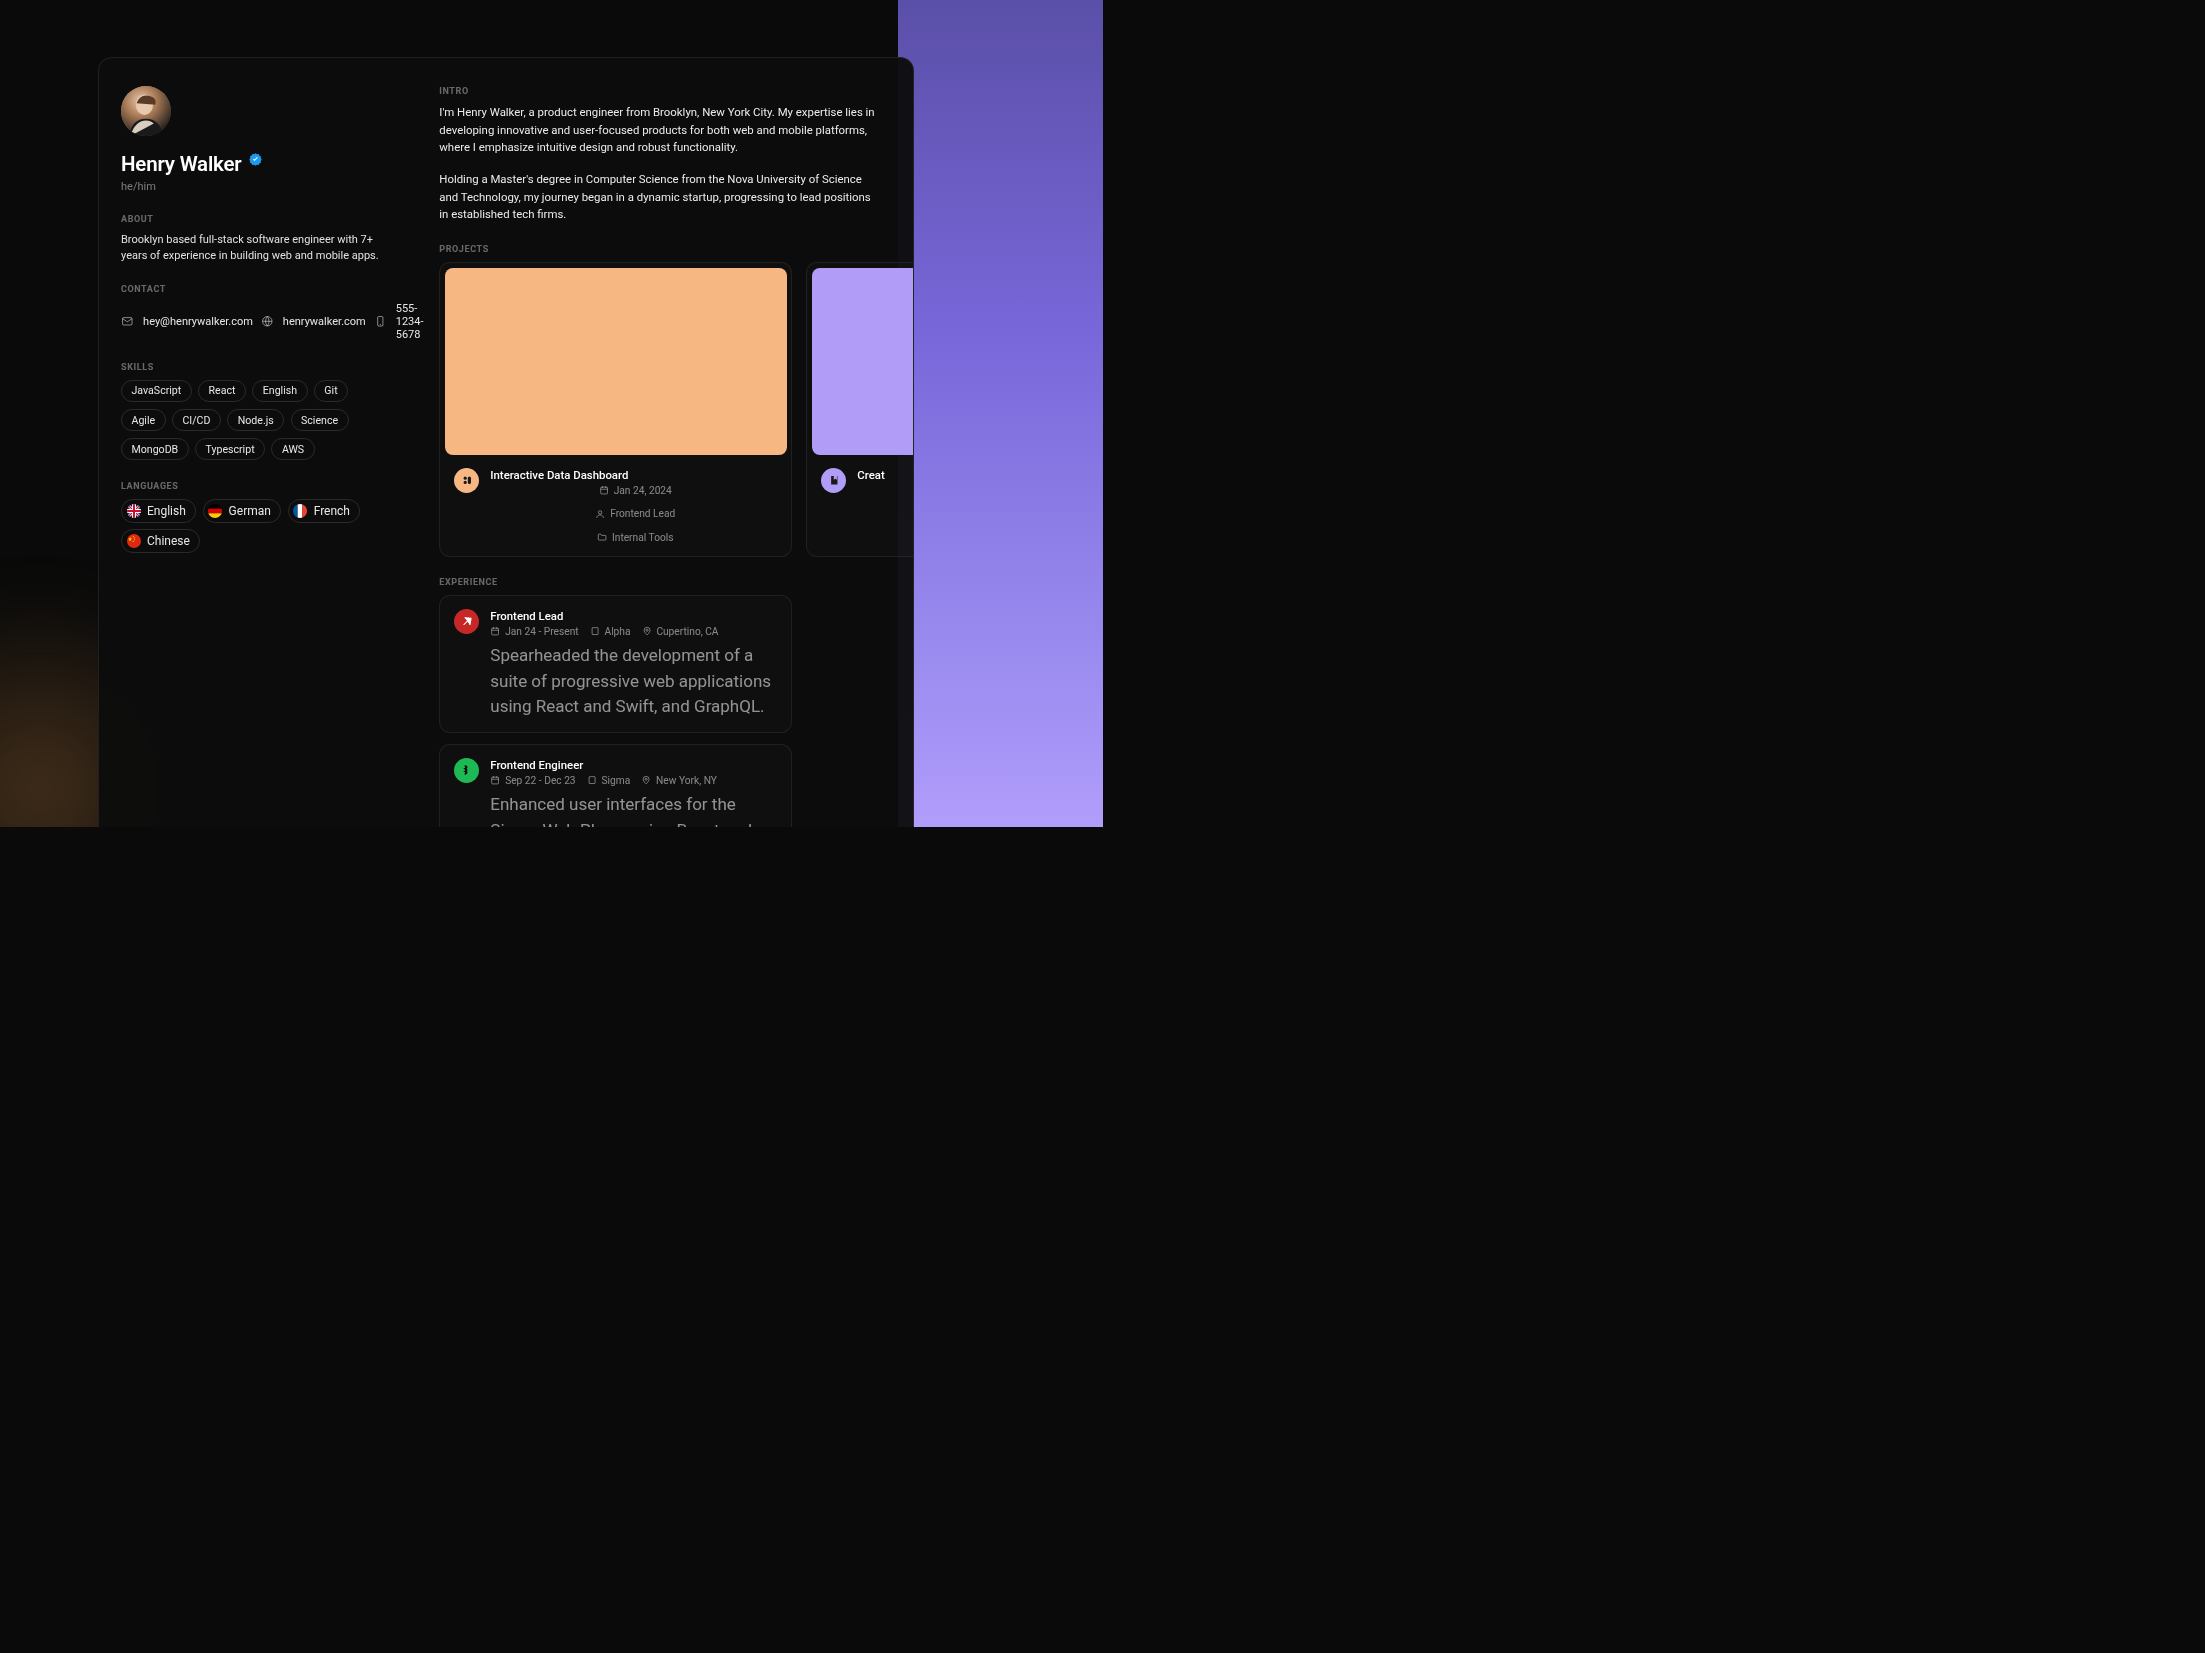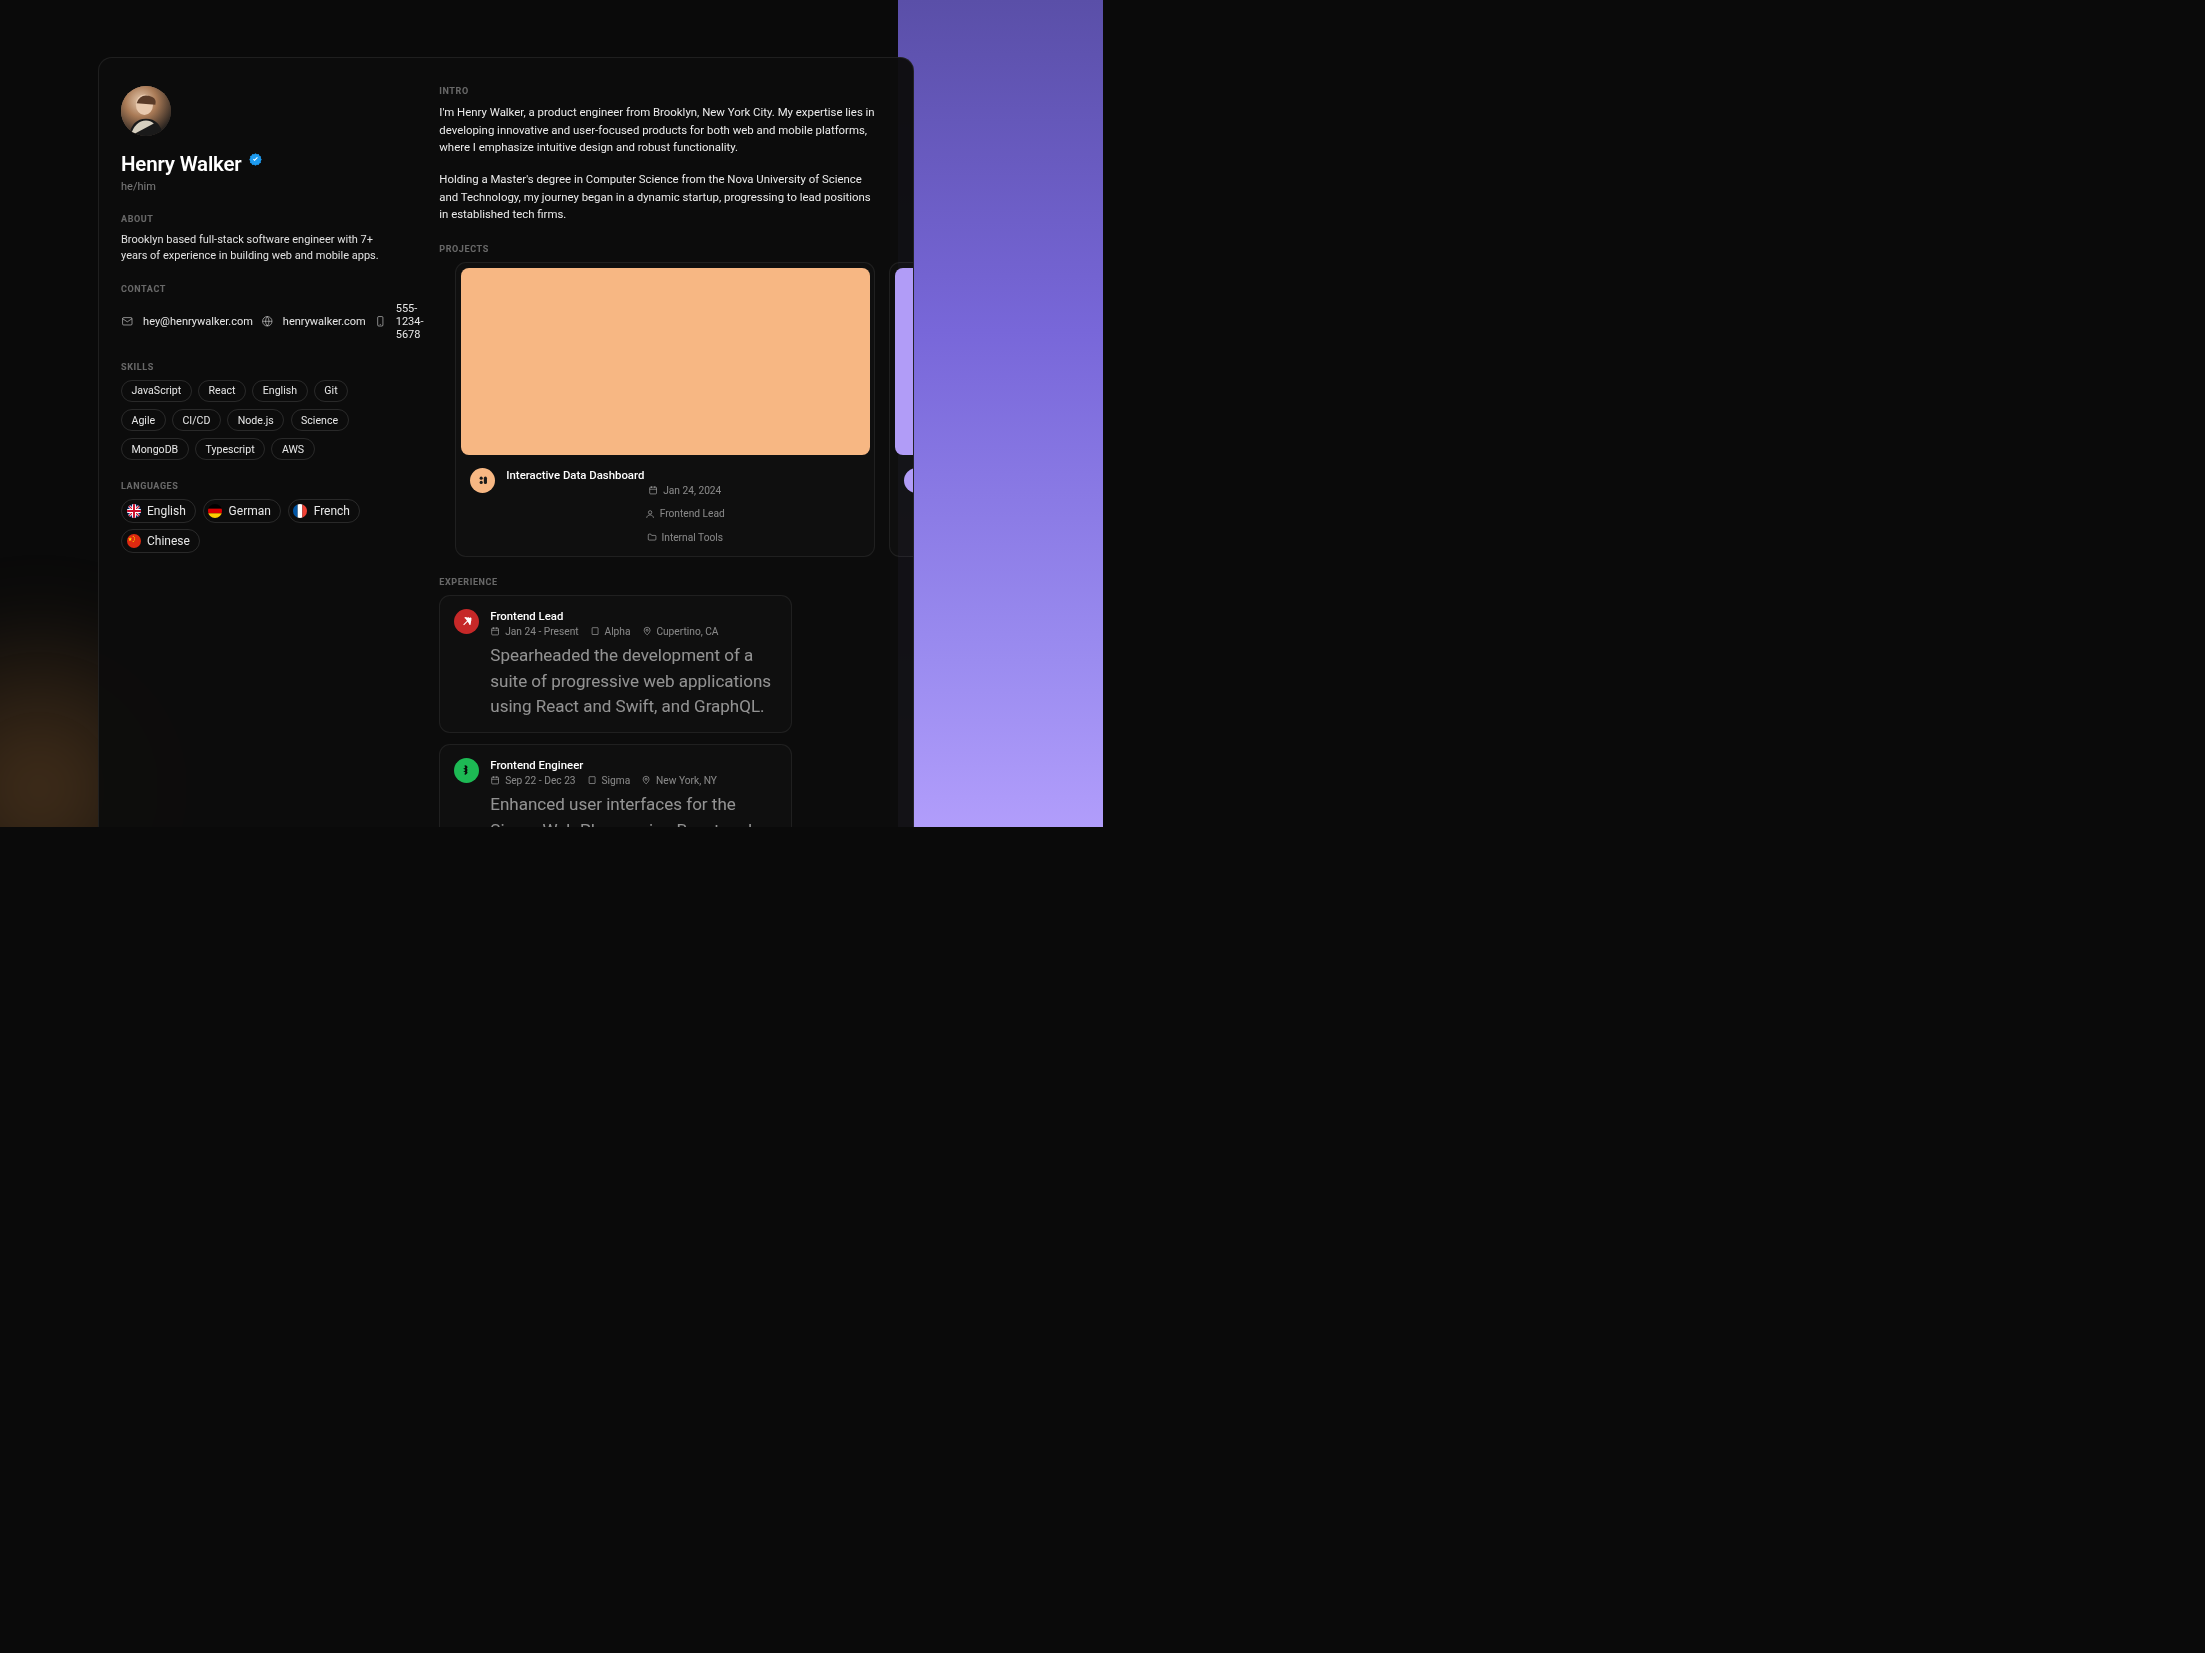--- a/index.html
+++ b/index.html
@@ -81,21 +81,21 @@
   .section-label.main-lbl { margin-top:0; }
   .intro-text { color: rgba(255,255,255,0.92); font-size:11.4px; line-height:1.55; margin-bottom: 14px; }
   .projects-row { display:flex; gap:14px; margin-top:3.2px; overflow: hidden; }
   .project-card {
     border:0.8px solid rgba(255,255,255,0.07);
     background: rgba(255,255,255,0.015);
     border-radius:11px;
     overflow:hidden;
     flex-shrink:0;
   }
-  .project-card.primary { width: 420px; margin-left: 16px; }
+  .project-card.primary { width: 353px; }
   .project-card.secondary { width: 236px; }
   .proj-hero { height: 187px; border-radius: 7.9px; margin: 4.7px; margin-bottom: 4.7px; }
   .proj-hero.orange { background: #f7b783; }
   .proj-hero.purple { background: #b19cf7; }
   .proj-body { display:flex; gap:11px; padding: 7.9px 11px 12.6px 14px; align-items:flex-start; }
   .proj-icon { width:25px; height:25px; border-radius:50%; display:flex; align-items:center; justify-content:center; flex-shrink:0; }
   .proj-icon.orange { background:#f7b783; }
   .proj-icon.purple { background:#b19cf7; }
   .proj-title { font-size:11.4px; color: #fff; font-weight:500; margin-bottom:3.2px; }
   .proj-meta { display:flex; gap:12.6px; color: rgba(255,255,255,0.5); font-size:10.2px; align-items:center;flex-direction:column; }

